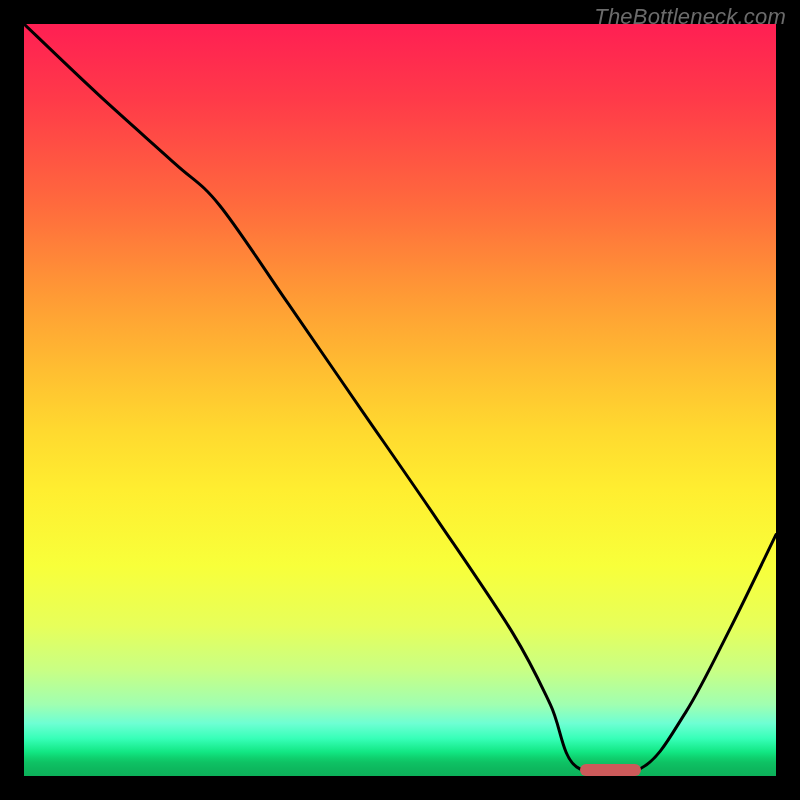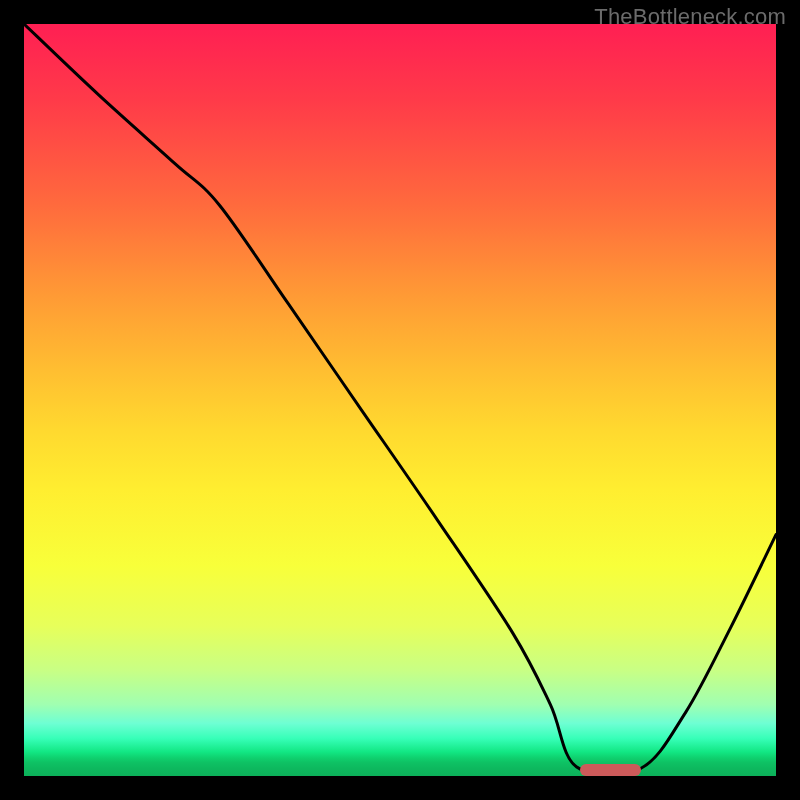--- a/index.html
+++ b/index.html
@@ -7,20 +7,21 @@
     padding: 0;
     width: 800px;
     height: 800px;
     background: #000;
     font-family: Arial, Helvetica, sans-serif;
   }
   .stage {
     position: relative;
     width: 800px;
     height: 692px;
+    font-style: italic;
   }
   .watermark {
     position: absolute;
     top: 4px;
     right: 14px;
     color: #6b6b6b;
     font-size: 22px;
     font-weight: 500;
     letter-spacing: 0.2px;
     z-index: 5;

